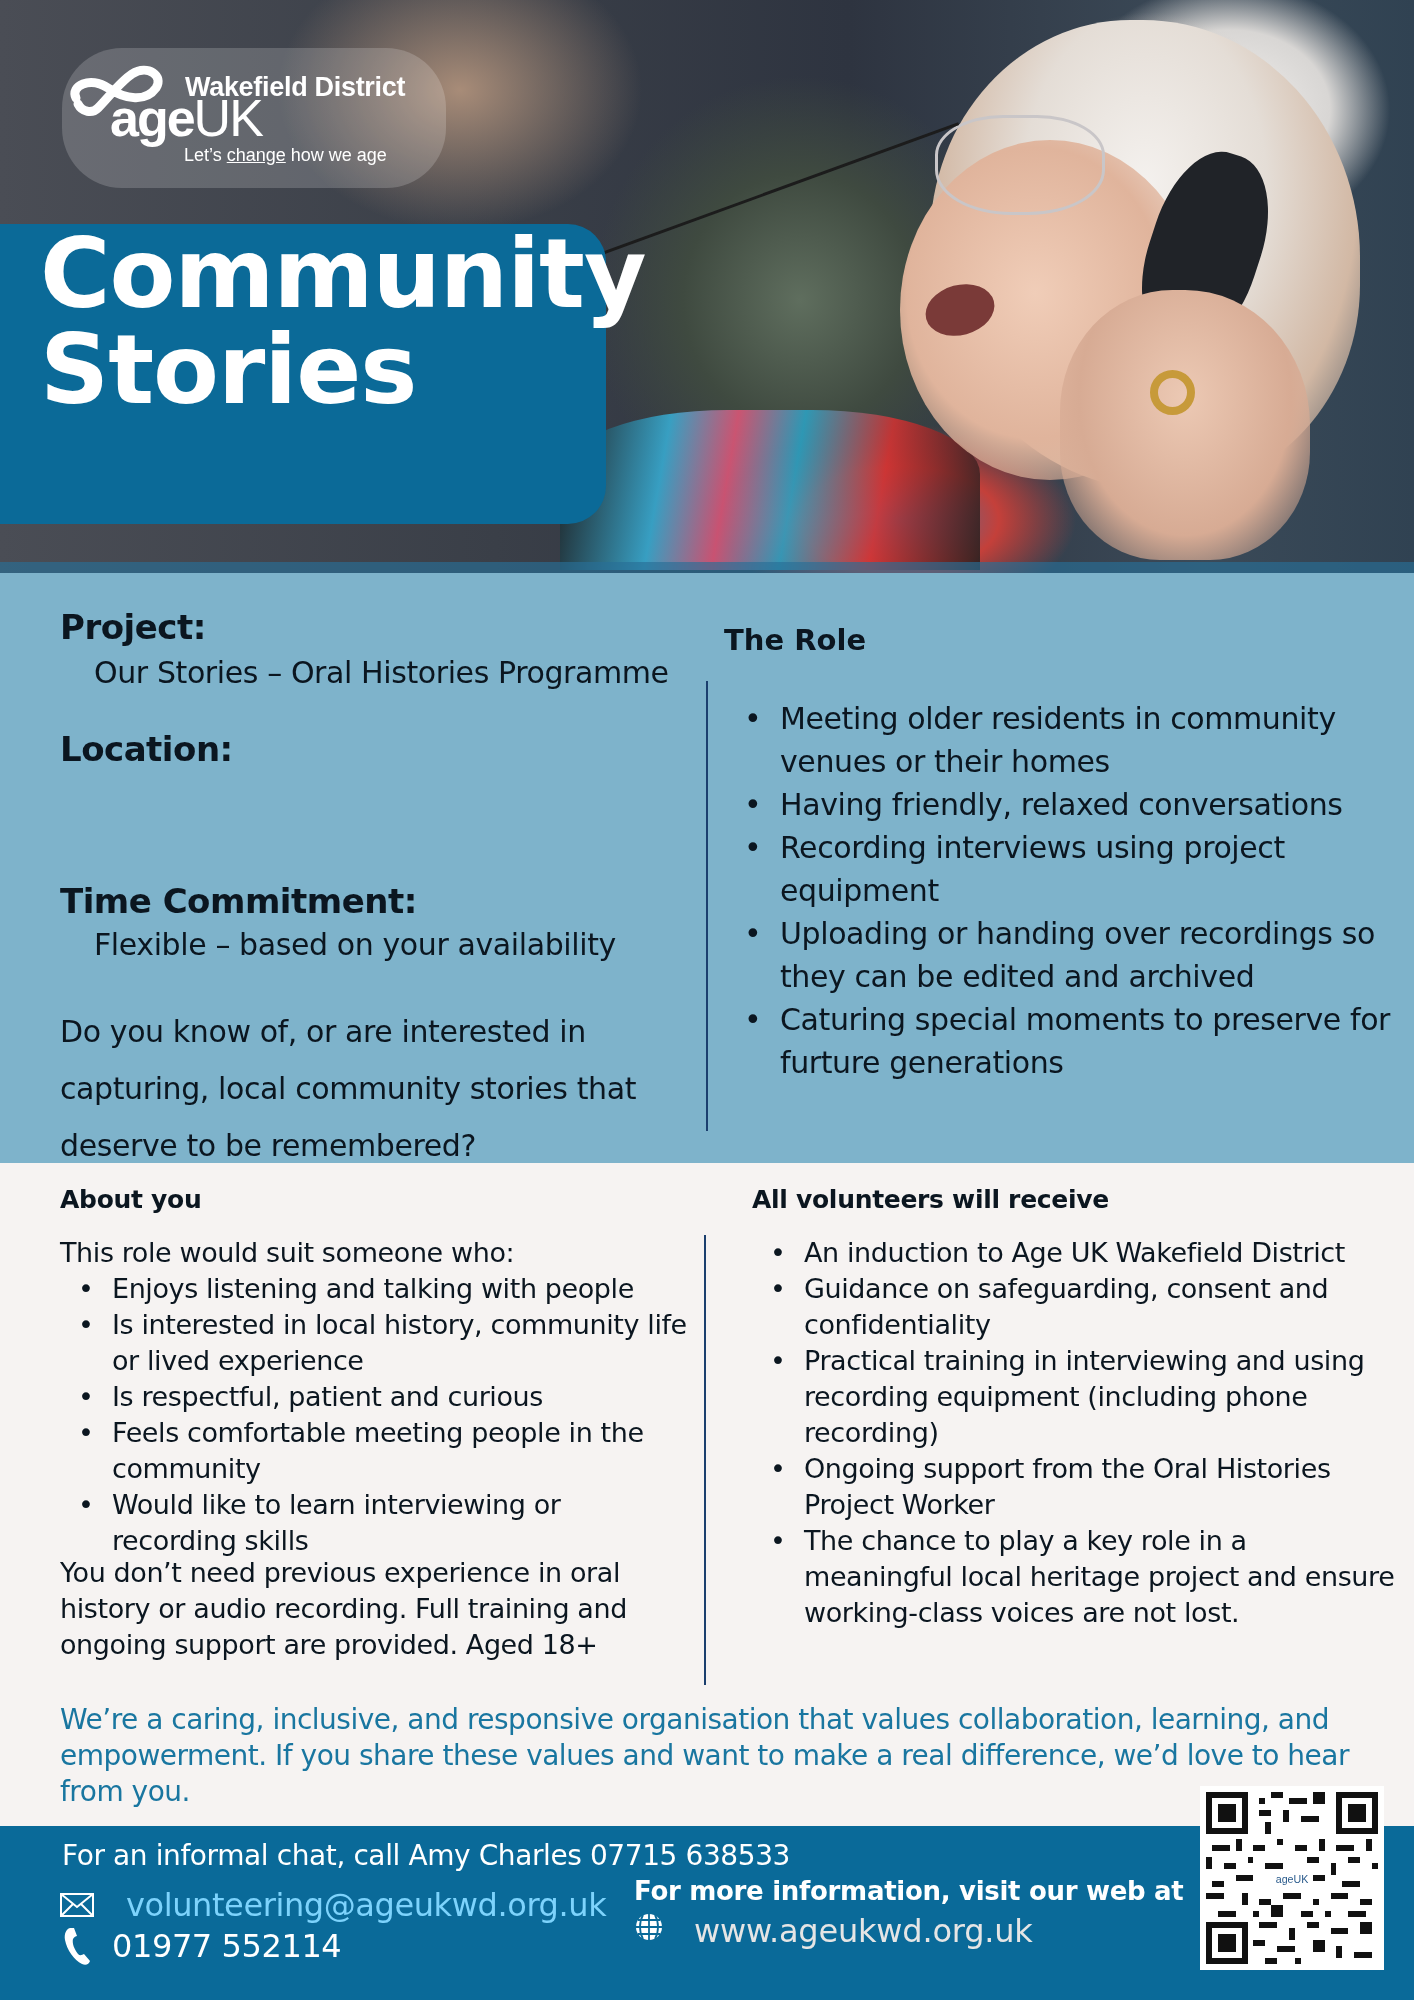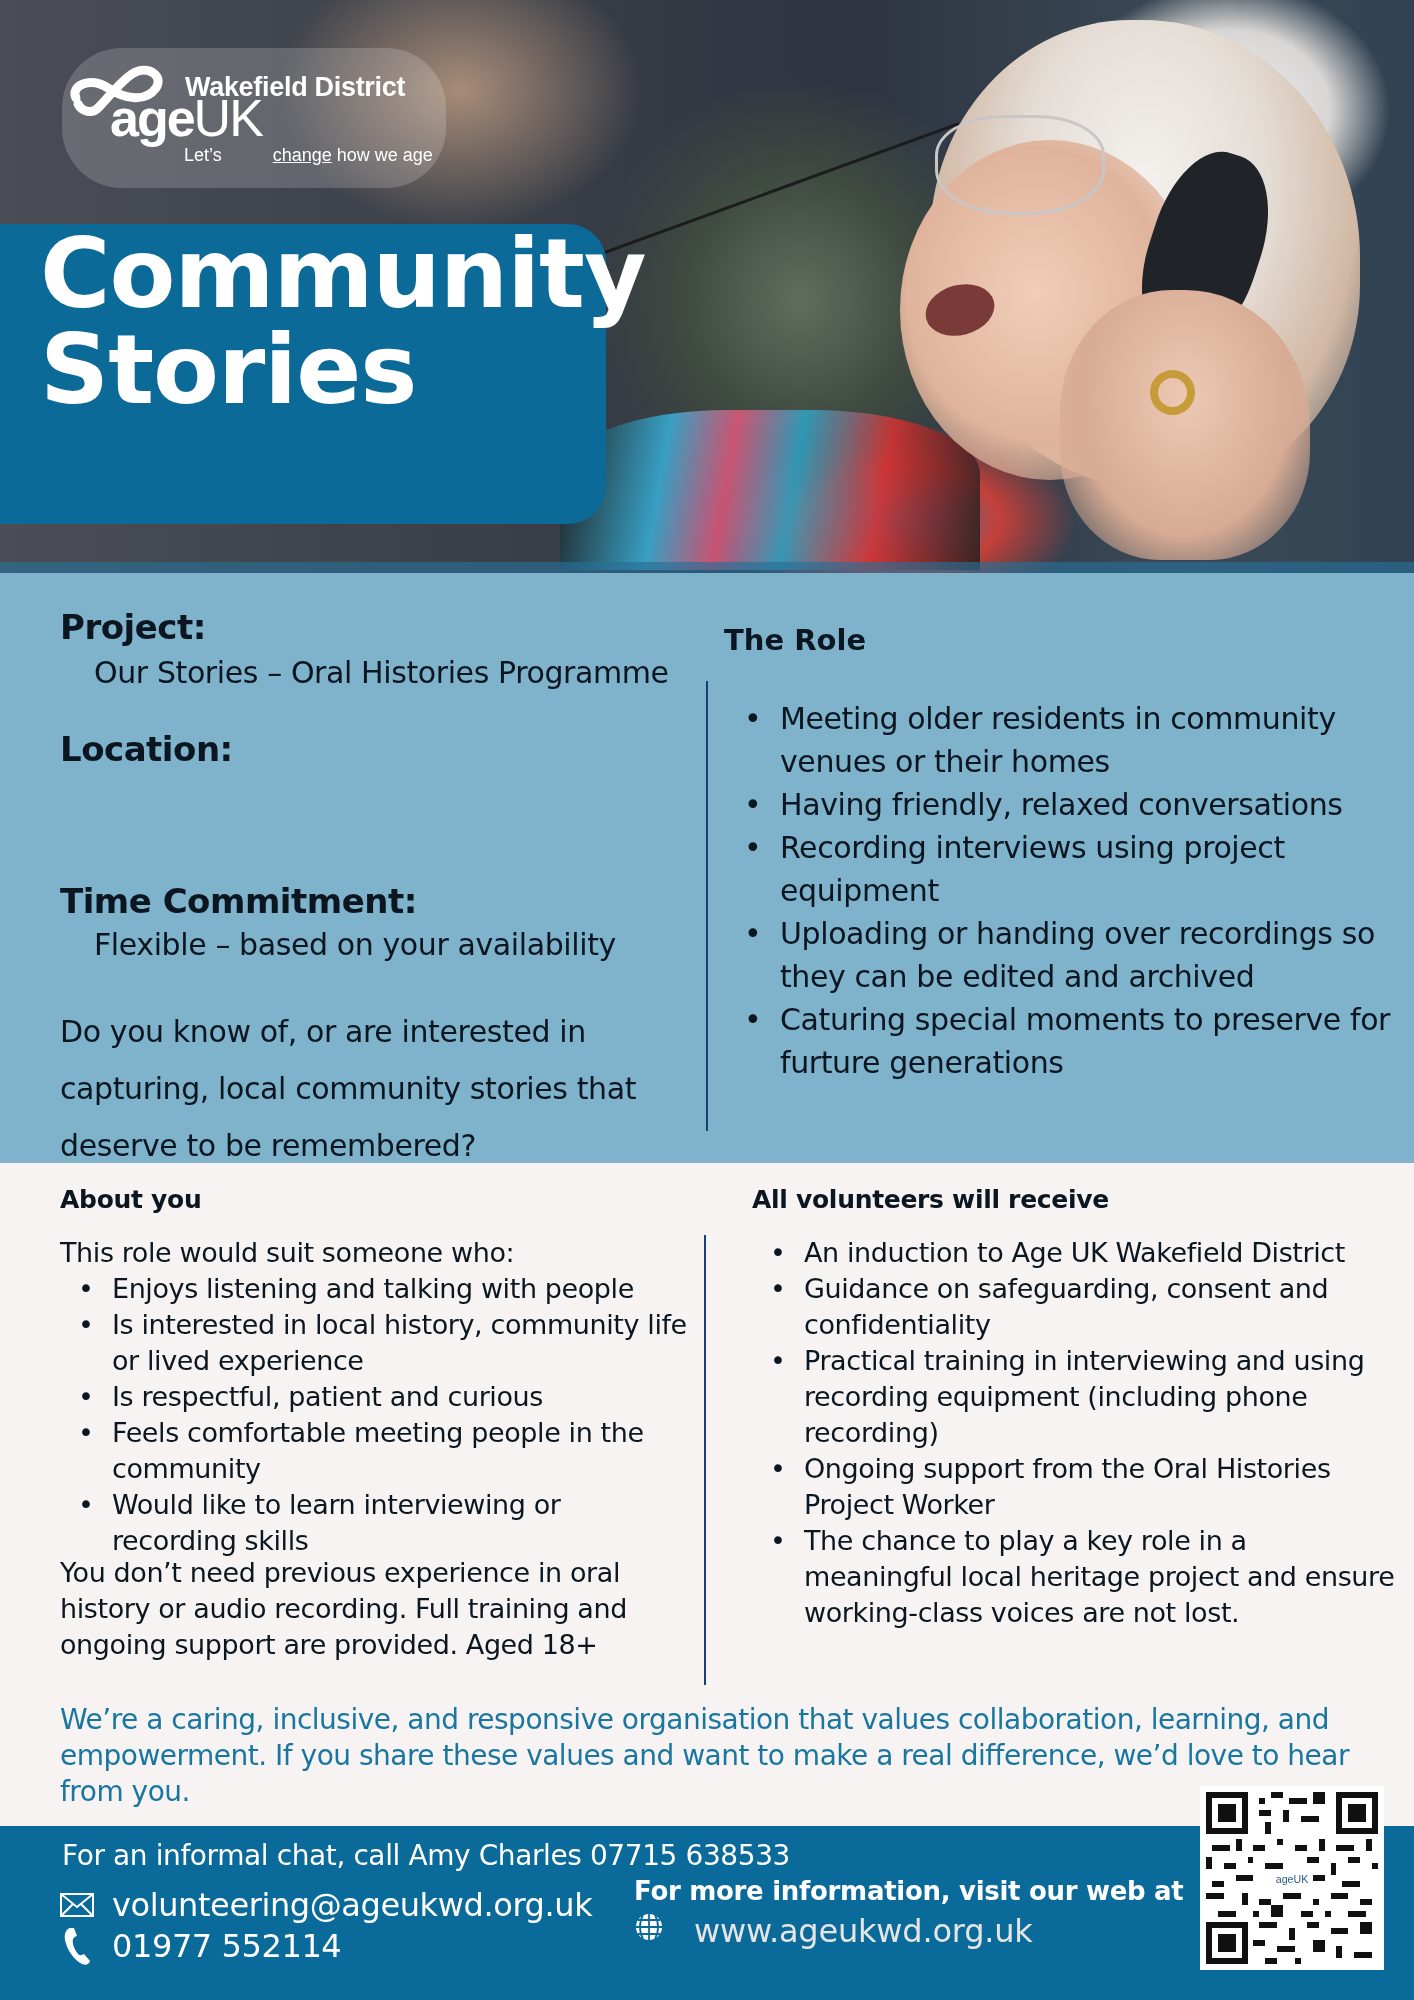--- a/index.html
+++ b/index.html
@@ -34,21 +34,21 @@
 
   .logo-pill { position: absolute; left: 62px; top: 48px; width: 384px; height: 140px; border-radius: 60px;
     background: rgba(255,255,255,0.18); }
   .logo-loop { position: absolute; left: 68px; top: 58px; width: 100px; height: 60px; }
   .logo-district { position: absolute; left: 185px; top: 72px; font-family: "Liberation Sans", sans-serif; font-weight: bold;
     font-size: 27px; color: #fff; letter-spacing: -0.3px; }
   .logo-age { position: absolute; left: 110px; top: 92px; font-family: "Liberation Sans", sans-serif; font-weight: bold;
     font-size: 52px; color: #fff; letter-spacing: -2px; line-height: 1; }
   .logo-uk { font-weight: normal; }
   .logo-tag { position: absolute; left: 184px; top: 145px; font-family: "Liberation Sans", sans-serif; font-size: 18px; color: #fff; }
-  .logo-tag .u { text-decoration: underline; margin-left: 46px; }
+  .logo-tag .u { text-decoration: underline; }
 
   .title-panel { position: absolute; left: 0; top: 224px; width: 606px; height: 300px; background: #0b6a98;
     border-radius: 0 38px 38px 0; }
   .title-text { position: absolute; left: 40px; top: 226px; font-family: "DejaVu Sans", sans-serif; color: #fff;
     font-size: 96px; line-height: 96px; letter-spacing: -1px; }
   .title-text div { white-space: nowrap; }
 
   
   .info { position: absolute; left: 0; top: 573px; width: 1414px; height: 724px; background: #7eb3cb; }
   .info .divider { position: absolute; left: 706px; top: 108px; width: 2px; height: 450px; background: #1b3f6e; }
@@ -170,21 +170,21 @@
 <footer class="footer">
   <div class="chat">For an informal chat, call Amy Charles  07715 638533</div>
 
   <div class="contact-row" style="top:60px">
     <span class="ic">
       <svg width="34" height="24" viewBox="0 0 34 24">
           <rect x="1" y="1" width="32" height="22" fill="none" stroke="#fff" stroke-width="2"></rect>
           <path d="M1 1 L17 14 L33 1 M1 23 L13 11 M33 23 L21 11" fill="none" stroke="#fff" stroke-width="2"></path>
         </svg>
     </span>
-    <a style="color:#ffffff;text-decoration:none;">volunteering@ageukwd.org.uk</a>
+    <a style="color:#7dd3fc;text-decoration:none;margin-left:14px;">volunteering@ageukwd.org.uk</a>
   </div>
 
   <div class="contact-row" style="top:100px">
     <span class="ic">
       <svg width="30" height="40" viewBox="0 0 30 40">
           <path d="M8 2 C4 3 2 8 3 14 C5 24 12 34 20 38 C24 40 27 38 28 35 L22 28 C20 29 18 30 16 28 C12 23 10 17 11 13 C12 11 14 10 15 10 L12 2 Z" fill="#fff"></path>
         </svg>
     </span>
     <a style="color:#fff;text-decoration:none;">01977 552114</a>
   </div>

